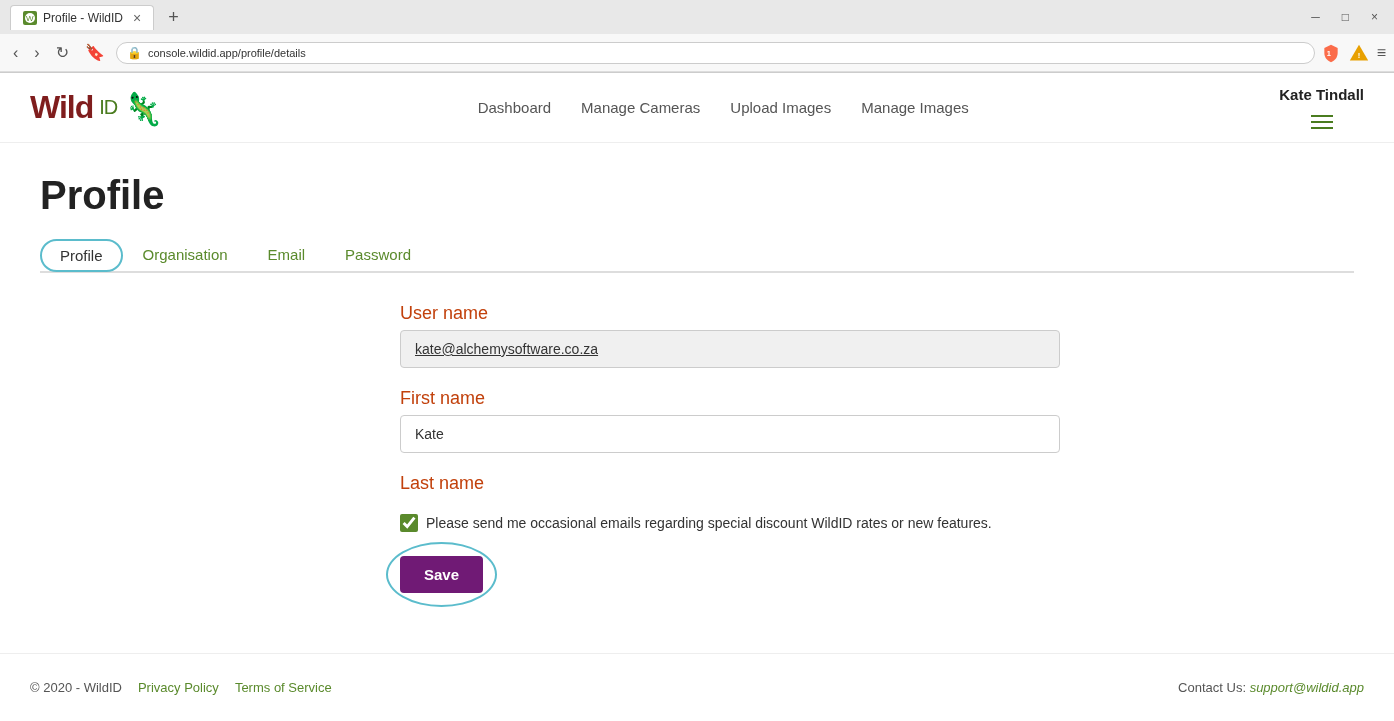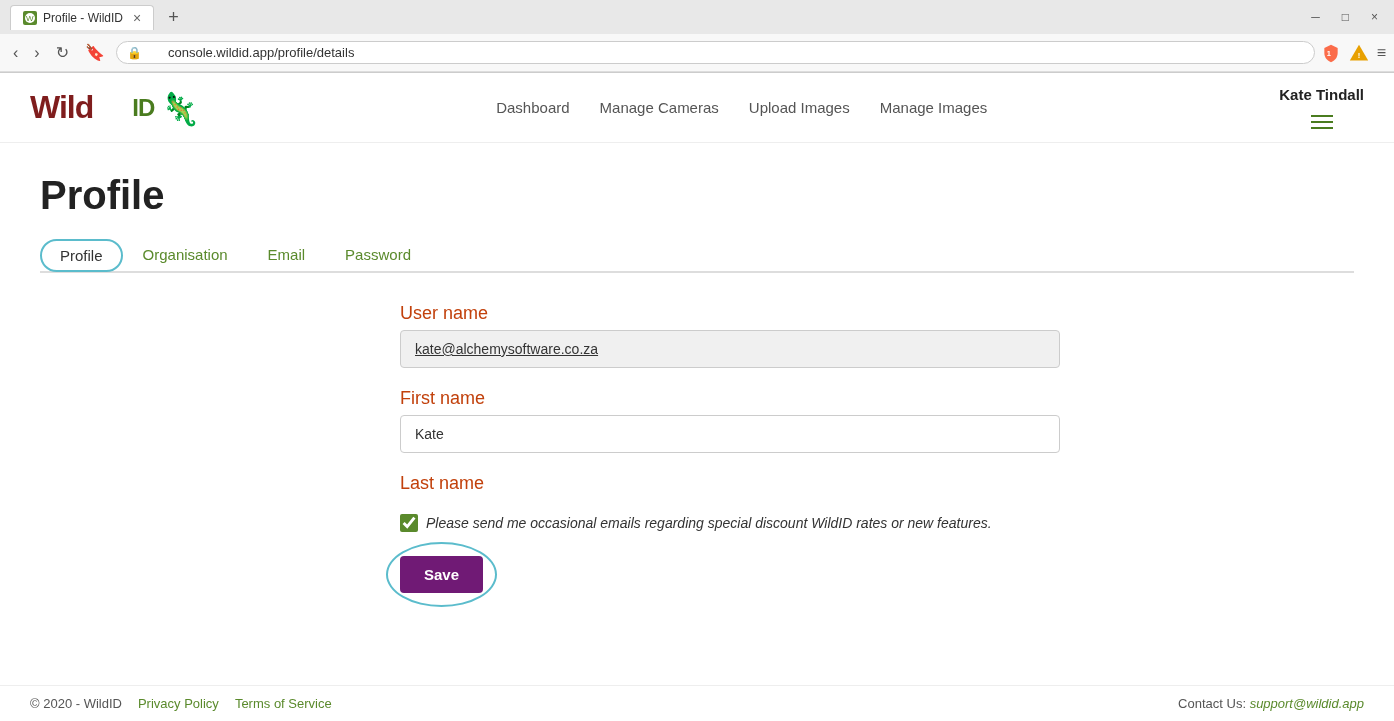--- a/index.html
+++ b/index.html
@@ -14,21 +14,21 @@
     .tab-favicon svg { width: 10px; height: 10px; }
     .tab-close { cursor: pointer; color: #666; font-size: 14px; margin-left: 4px; }
     .new-tab { background: none; border: none; font-size: 18px; cursor: pointer; color: #555; padding: 2px 6px; }
     .title-bar-controls { display: flex; gap: 10px; align-items: center; }
     .win-btn { font-size: 12px; color: #555; cursor: pointer; background: none; border: none; padding: 2px 6px; }
 
     .nav-bar { display: flex; align-items: center; padding: 4px 8px; background: #f8f8f8; border-bottom: 1px solid #ddd; height: 38px; gap: 6px; }
     .nav-btn { background: none; border: none; cursor: pointer; color: #555; font-size: 16px; padding: 2px 5px; border-radius: 3px; }
     .address-bar-wrap { flex: 1; display: flex; align-items: center; background: #fff; border: 1px solid #ccc; border-radius: 20px; padding: 3px 10px; gap: 6px; }
     .lock-icon { color: #888; font-size: 12px; }
-    .address-bar { border: none; outline: none; font-size: 13px; flex: 1; background: transparent; color: #333; margin-left: 20px; }
+    .address-bar { border: none; outline: none; font-size: 11px; flex: 1; background: transparent; color: #333; }
     .nav-right { display: flex; align-items: center; gap: 8px; }
     .brave-icon { width: 20px; height: 20px; }
     .menu-icon { font-size: 16px; color: #555; cursor: pointer; }
 
     
     .app-header { display: flex; align-items: center; justify-content: space-between; padding: 0 30px; height: 70px; border-bottom: 1px solid #eee; background: #fff; }
     .logo { display: flex; align-items: center; gap: 6px; }
     .nav-links { display: flex; align-items: center; gap: 30px; }
     .nav-link { text-decoration: none; color: #555; font-size: 15px; }
     .header-right { display: flex; align-items: center; gap: 12px; flex-direction: column; }
@@ -49,32 +49,32 @@
     
     .form-section { max-width: 660px; margin-left: 360px; }
     .form-group { margin-bottom: 20px; }
     .form-label { display: block; font-size: 18px; color: #c2410c; margin-bottom: 6px; }
     .form-input { width: 100%; padding: 10px 14px; border: 1px solid #ccc; border-radius: 4px; font-size: 14px; color: #333; background: #fff; outline: none; }
     .form-input.readonly { background: #f0f0f0; text-decoration: underline; }
 
     
     .checkbox-row { display: flex; align-items: center; gap: 8px; margin-bottom: 24px; }
     .checkbox-input { width: 18px; height: 18px; accent-color: #5a8a2c; cursor: pointer; }
-    .checkbox-label { font-size: 14px; color: #333; font-style: italic; }
+    .checkbox-label { font-size: 14px; color: #333; }
 
     
     .save-btn-wrap { position: relative; display: inline-block; }
     .save-btn-circle { position: absolute; top: -14px; left: -14px; right: -14px; bottom: -14px; border: 2.5px solid #5bbccc; border-radius: 50%; pointer-events: none; }
     .save-btn { background: #701a75; color: #fff; border: none; border-radius: 4px; padding: 10px 24px; font-size: 15px; cursor: pointer; font-weight: bold; }
 
     
     .tab-item.active { position: relative; }
 
     
-    footer { position: fixed; bottom: 0; left: 0; right: 0; background: #fff; border-top: 1px solid #eee; display: flex; align-items: center; justify-content: space-between; padding: 10px 30px; font-size: 13px; color: #555; }
+    footer { position: fixed; bottom: 0; left: 0; right: 0; background: #fff; border-top: 1px solid #eee; display: flex; align-items: center; justify-content: space-between; padding: 26px 30px; font-size: 13px; color: #555; }
     footer a { color: #5a8a2c; text-decoration: none; }
     .footer-left { display: flex; align-items: center; gap: 16px; }
     .footer-right { color: #555; }
     .footer-right a { color: #5a8a2c; font-style: italic; }
   </style>
 </head>
 <body>
 
 <div class="browser-chrome">
   <div class="title-bar">
@@ -118,21 +118,21 @@
       </svg>
       <span class="menu-icon">≡</span>
     </div>
   </div>
 </div>
 
 <div class="app-header">
   <div class="logo">
 
     <span style="font-size:32px; font-weight:900; color:#7f1d1d; letter-spacing:-1px;">Wild</span>
-    <span style="font-size:24px; font-weight:700; color:#4a7c1f; letter-spacing:-1px;margin-left:33px;">ID</span>
+    <span style="font-size:20px; font-weight:400; color:#4a7c1f; letter-spacing:-1px;">ID</span>
 
     <svg width="44" height="44" viewBox="0 0 44 44">
       <text x="0" y="34" font-size="32">🦎</text>
     </svg>
   </div>
   <nav class="nav-links">
     <a class="nav-link" href="#">Dashboard</a>
     <a class="nav-link" href="#">Manage Cameras</a>
     <a class="nav-link" href="#">Upload Images</a>
     <a class="nav-link" href="#">Manage Images</a>

